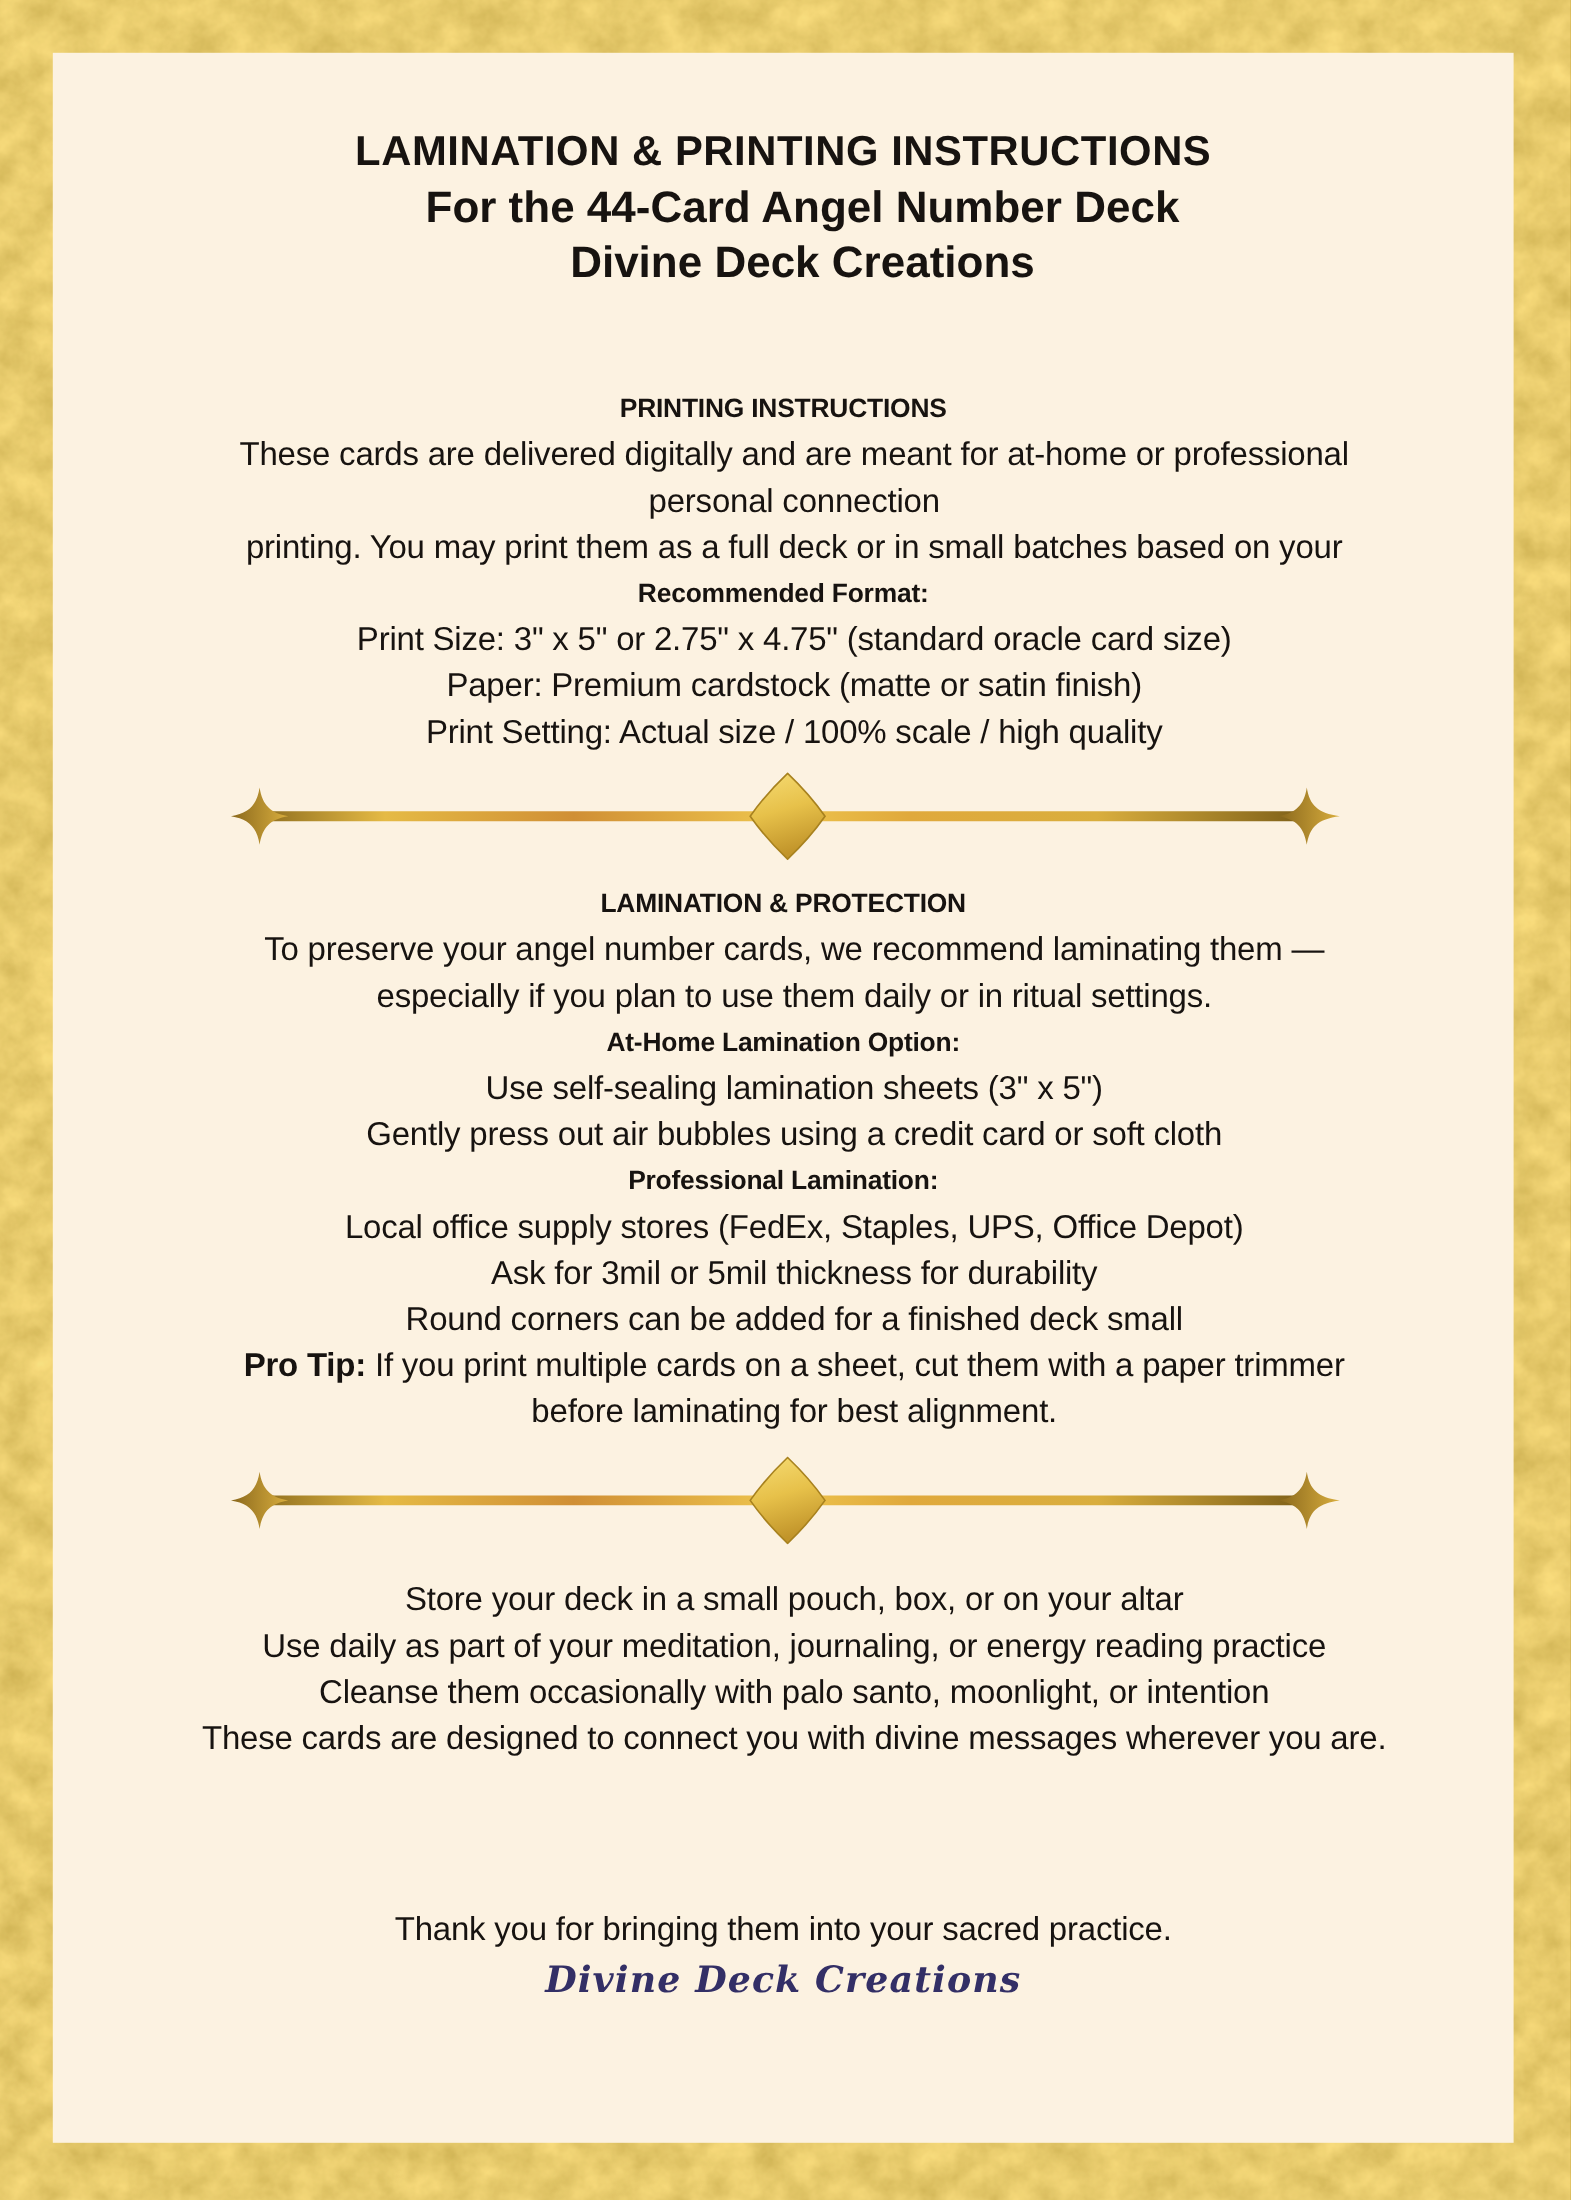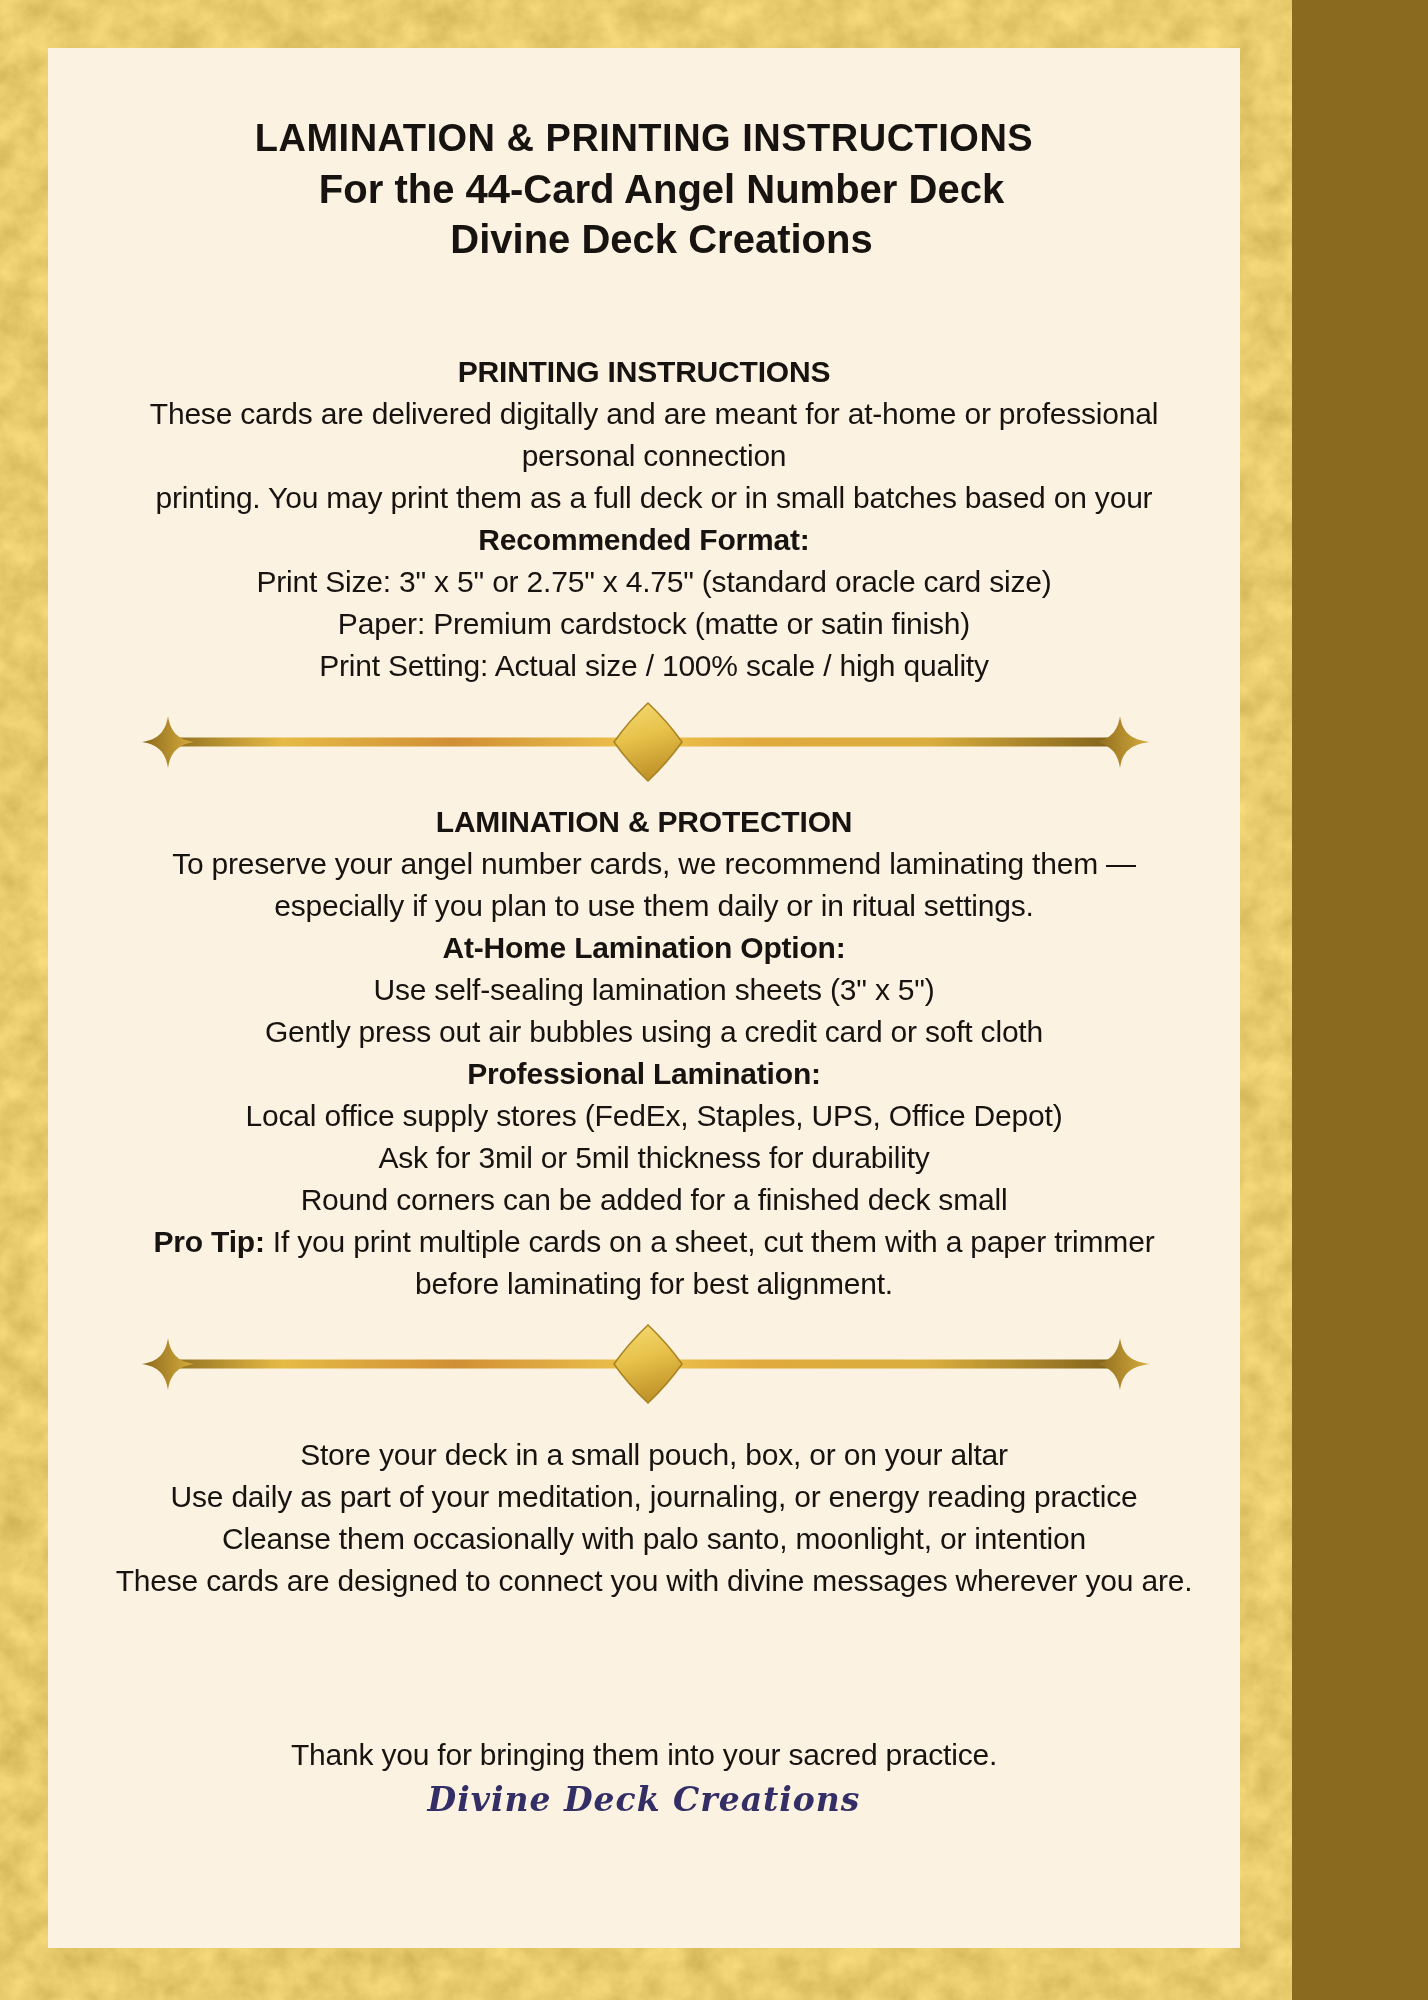--- a/index.html
+++ b/index.html
@@ -1,36 +1,36 @@
 <!DOCTYPE html>
 <html><head>
 <meta charset="utf-8">
 <style>
   html,body { margin:0; padding:0; background:#8a6a1f; }
   .page {
     position:relative;
-    width:1292px; height:2000px;
+    width:1428px; height:2000px;
     font-family:"Liberation Sans", sans-serif;
     color:#171310;
     overflow:hidden;
   }
   .frame-svg { position:absolute; left:0; top:0; display:block; }
   .content {
     position:absolute;
     left:48px; top:48px; right:52px; bottom:52px;
     background:#fcf2e1;
     text-align:center;
   }
   .header { padding-top:64px; }
   .t1 { font-size:38px; font-weight:bold; line-height:52px; letter-spacing:.5px; white-space:nowrap; }
   .t2 { font-size:40px; font-weight:bold; line-height:50px; white-space:nowrap;padding-left:35px; }
   .section-printing   { margin-top:87px; }
   .section-lamination { margin-top:19px; }
   .section-storage    { margin-top:30px; }
-  .h    { font-size:30px; font-weight:bold; line-height:42px; white-space:nowrap; letter-spacing:-0.2px; }
+  .h    { font-size:24px; font-weight:bold; line-height:42px; white-space:nowrap; letter-spacing:-0.2px; }
   .line { font-size:30px; line-height:42px; white-space:nowrap; letter-spacing:-0.2px;margin-left:20px; }
   .line strong { font-weight:bold; }
   .divider { display:block; margin:0 auto; }
   .divider-1 { margin-top:15px; }
   .divider-2 { margin-top:19px; }
   .footer { margin-top:132px; }
   .thanks { font-size:30px; line-height:42px; white-space:nowrap; letter-spacing:-0.2px; }
   .signature {
     font-family:"DejaVu Serif", serif;
     font-style:italic; font-weight:bold;

